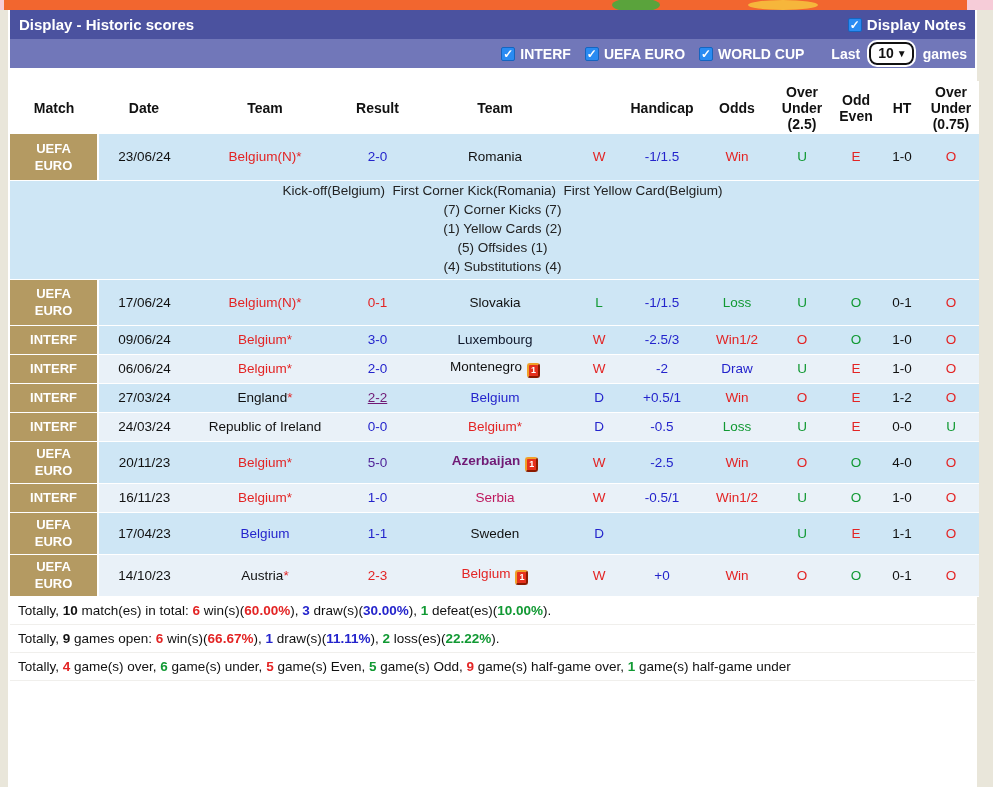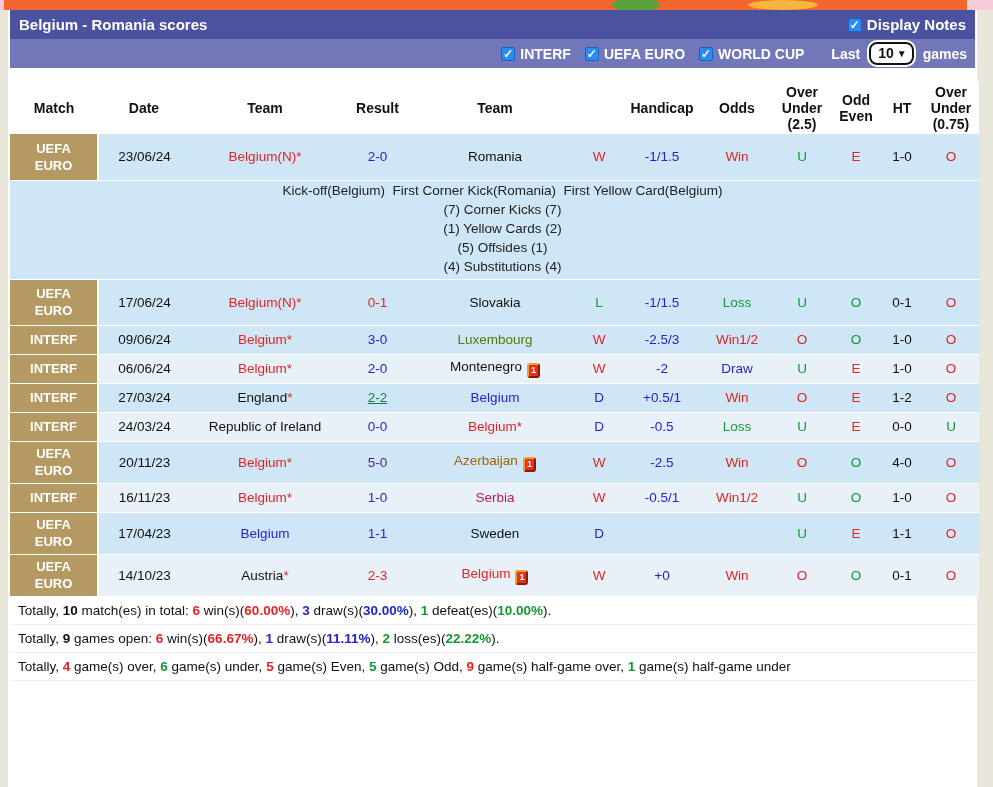--- a/index.html
+++ b/index.html
@@ -64,21 +64,21 @@
 <div class="top-strip">
   <span class="leaf"></span>
   <span class="glow"></span>
   <span class="pinkR"></span>
   <span class="pinkL"></span>
 </div>
 
 <div class="widget">
 
   <div class="title-bar" id="title-bar" style="background: rgb(75, 82, 159);">
-    <span>Belgium - Romania scores</span>
+    <span>Display - Historic scores</span>
     <span class="cb-group">
       <span class="checkbox">✓</span>
       <span>Display Notes</span>
     </span>
   </div>
 
   <div class="filter-bar" id="filter-bar" style="background: rgb(113, 119, 185);">
     <span id="filter-checks" style="display:flex;gap:14px;">
         <span class="cb-group">
           <span class="checkbox">✓</span>
@@ -179,21 +179,21 @@
           <td>0-1</td>
           <td style="color: rgb(227, 36, 36);">O</td>
         </tr>
         <tr class="bg-blue" style="height: 29px;">
           <td class="badge">
             <div class="badge-inner">INTERF</div>
           </td>
           <td>09/06/24</td>
           <td><span style="color: rgb(227, 36, 36);">Belgium</span><span class="star">*</span></td>
           <td style="color: rgb(36, 36, 204);">3-0</td>
-          <td><span style="color: #4d7c0f;">Luxembourg</span></td>
+          <td><span style="color: #0f172a;">Luxembourg</span></td>
           <td style="color: rgb(227, 36, 36);">W</td>
           <td style="color: rgb(36, 36, 204);">-2.5/3</td>
           <td style="color: rgb(227, 36, 36);">Win1/2</td>
           <td style="color: rgb(227, 36, 36);">O</td>
           <td style="color: rgb(17, 153, 51);">O</td>
           <td>1-0</td>
           <td style="color: rgb(227, 36, 36);">O</td>
         </tr>
         <tr class="bg-pale" style="height: 29px;">
           <td class="badge">
@@ -210,21 +210,21 @@
           <td style="color: rgb(227, 36, 36);">E</td>
           <td>1-0</td>
           <td style="color: rgb(227, 36, 36);">O</td>
         </tr>
         <tr class="bg-blue" style="height: 29px;">
           <td class="badge">
             <div class="badge-inner">INTERF</div>
           </td>
           <td>27/03/24</td>
           <td><span style="color: rgb(17, 17, 17);">England</span><span class="star">*</span></td>
-          <td style="color: #15803d; text-decoration: underline;">2-2</td>
+          <td style="color: #701a75; text-decoration: underline;">2-2</td>
           <td><span style="color: rgb(36, 36, 204);">Belgium</span></td>
           <td style="color: rgb(36, 36, 204);">D</td>
           <td style="color: rgb(36, 36, 204);">+0.5/1</td>
           <td style="color: rgb(227, 36, 36);">Win</td>
           <td style="color: rgb(227, 36, 36);">O</td>
           <td style="color: rgb(227, 36, 36);">E</td>
           <td>1-2</td>
           <td style="color: rgb(227, 36, 36);">O</td>
         </tr>
         <tr class="bg-pale" style="height: 29px;">
@@ -243,21 +243,21 @@
           <td>0-0</td>
           <td style="color: rgb(17, 153, 51);">U</td>
         </tr>
         <tr class="bg-blue" style="height: 42px;">
           <td class="badge">
             <div class="badge-inner">UEFA EURO</div>
           </td>
           <td>20/11/23</td>
           <td><span style="color: rgb(227, 36, 36);">Belgium</span><span class="star">*</span></td>
           <td style="color: #4c1d95;">5-0</td>
-          <td><span style="color: #a16207;">Azerbaijan</span><span class="card-icon">1</span></td>
+          <td><span style="color: #701a75; font-weight: bold;">Azerbaijan</span><span class="card-icon">1</span></td>
           <td style="color: rgb(227, 36, 36);">W</td>
           <td style="color: rgb(36, 36, 204);">-2.5</td>
           <td style="color: rgb(227, 36, 36);">Win</td>
           <td style="color: rgb(227, 36, 36);">O</td>
           <td style="color: rgb(17, 153, 51);">O</td>
           <td>4-0</td>
           <td style="color: rgb(227, 36, 36);">O</td>
         </tr>
         <tr class="bg-pale" style="height: 29px;">
           <td class="badge">

